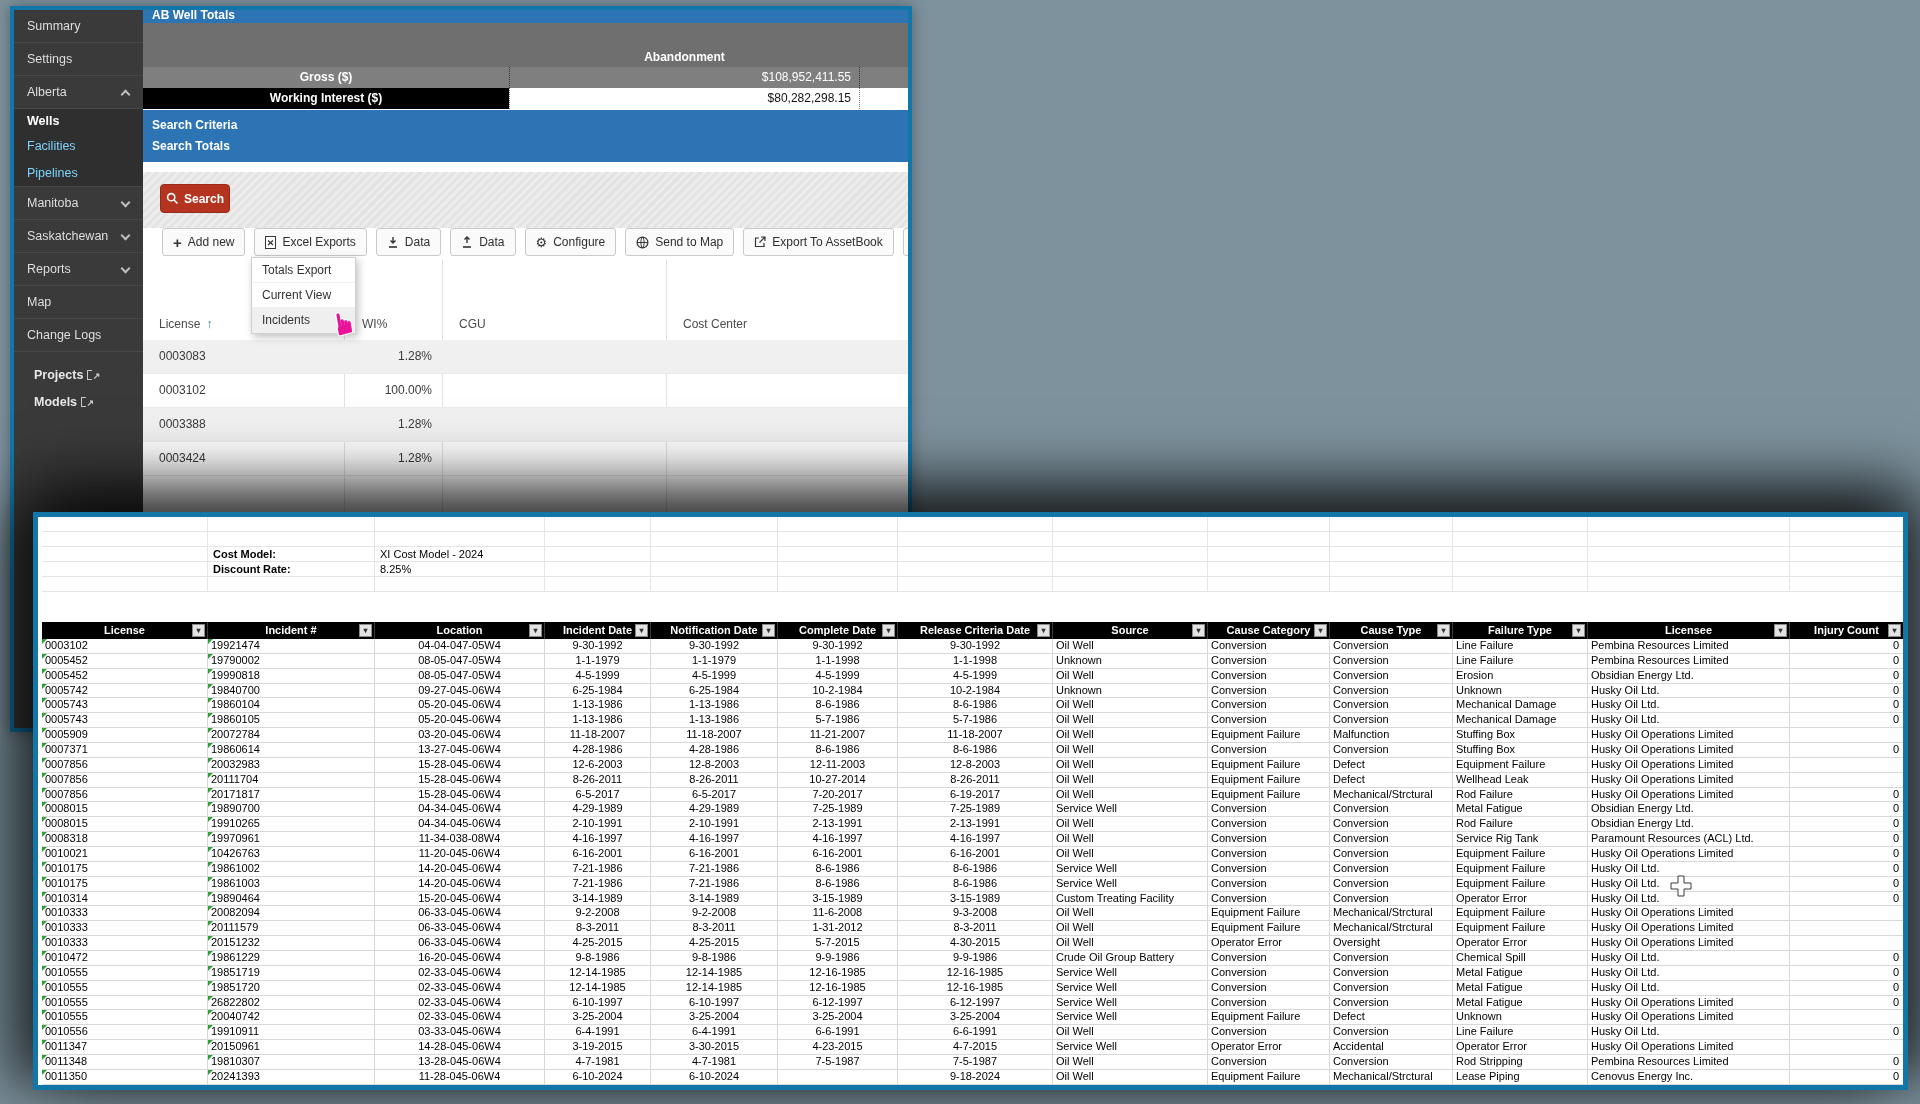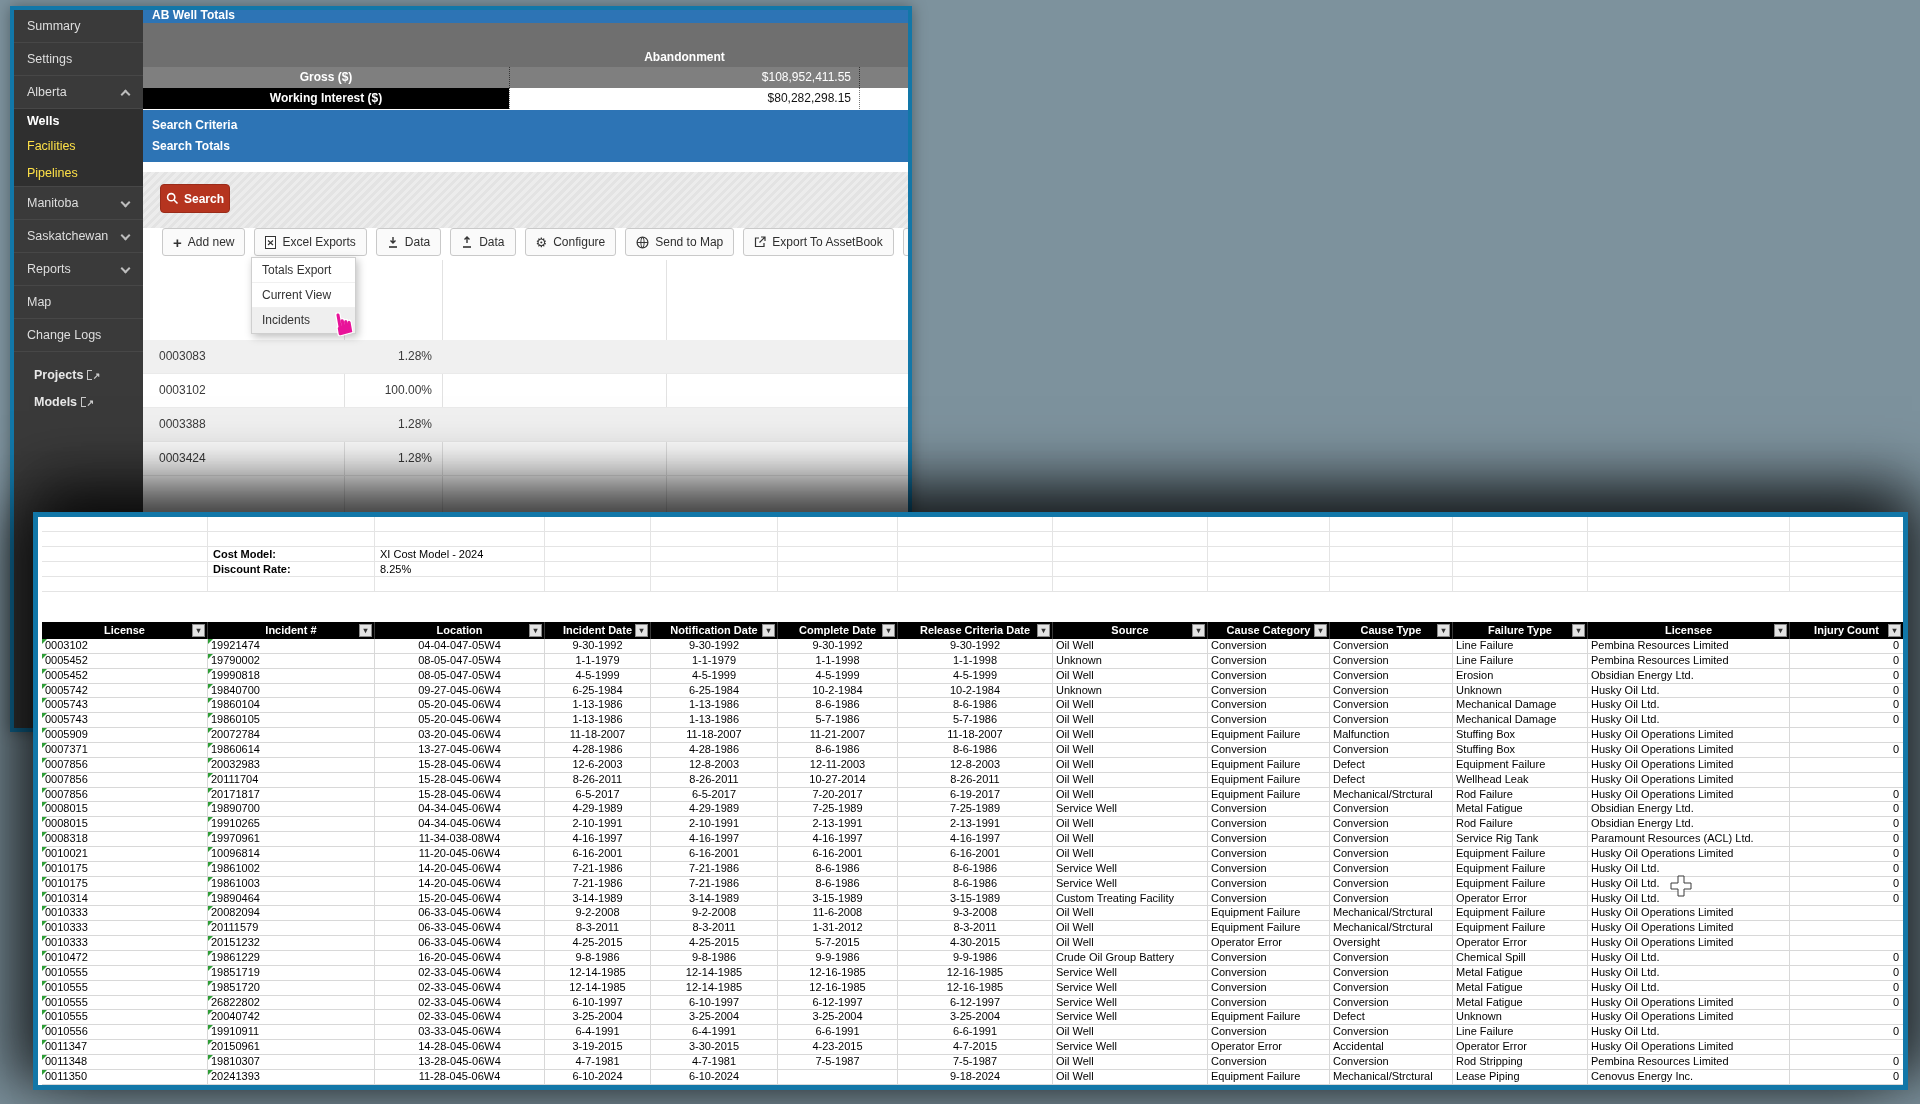--- a/index.html
+++ b/index.html
@@ -6,21 +6,21 @@
   *{box-sizing:border-box;}
   #stage{position:relative;width:1920px;height:1104px;background:#7d929d;overflow:hidden;
          font-family:"Liberation Sans",sans-serif;}
 
   
   .win1{position:absolute;left:10px;top:6px;width:902px;height:726px;
         border:4px solid #1277a8;background:#ffffff;box-shadow:0 0 14px rgba(0,0,0,.35);}
   .sidebar{position:absolute;left:0;top:0;width:129px;height:100%;background:#3a3a3a;overflow:hidden;}
   .sb-top{height:33px;line-height:33px;padding-left:13px;font-size:12.5px;color:#dedede;
           border-bottom:1px solid #474747;position:relative;cursor:pointer;}
-  .sb-sub{height:25px;line-height:25px;padding-left:13px;font-size:12.5px;color:#fde047;
+  .sb-sub{height:25px;line-height:25px;padding-left:13px;font-size:12.5px;color:#7dd3fc;
           background:#2f2f2f;position:relative;cursor:pointer;}
   .sb-sub.active{color:#fff;font-weight:bold;}
   .sb-sub.last-sub{border-bottom:1px solid #474747;height:28px;line-height:28px;}
   .sb-link{height:27px;line-height:27px;padding-left:20px;font-size:12.5px;color:#e8e8e8;
            font-weight:bold;position:relative;cursor:pointer;}
   .sb-link.first{margin-top:10px;}
   .chev{position:absolute;right:14px;width:7px;height:7px;border-right:2px solid #bdbdbd;
         border-bottom:2px solid #bdbdbd;}
   .chev.down{top:12px;transform:rotate(45deg);}
   .chev.up{top:15px;transform:rotate(-135deg);}
@@ -224,20 +224,28 @@
             </span>
             <span>Export To AssetBook</span>
           </button>
           <button class="tb-btn"></button>
         </div>
 
       <div class="grid">
         <div class="vline" style="left:201px"></div>
         <div class="vline" style="left:299px"></div>
         <div class="vline" style="left:523px"></div>
+        <div class="g-head">
+          <div class="h" style="left:16px">
+            <span>License</span><span class="sort-arrow">↑</span>
+          </div>
+          <div class="h" style="left:219px">WI%</div>
+          <div class="h" style="left:316px">CGU</div>
+          <div class="h" style="left:540px">Cost Center</div>
+        </div>
         <div class="g-rows" id="gridRows">
             <div class="g-row alt">
               <div class="c0">0003083</div>
               <div class="c1">1.28%</div>
               <div class="c2"></div>
               <div class="c3"></div>
             </div>
             <div class="g-row">
               <div class="c0">0003102</div>
               <div class="c1">100.00%</div>
@@ -567,21 +575,21 @@
             <div class="xc ac" style="width: 155px;">4-16-1997</div>
             <div class="xc al" style="width: 155px;">Oil Well</div>
             <div class="xc al" style="width: 122px;">Conversion</div>
             <div class="xc al" style="width: 123px;">Conversion</div>
             <div class="xc al" style="width: 135px;">Service Rig Tank</div>
             <div class="xc al" style="width: 202px;">Paramount Resources (ACL) Ltd.</div>
             <div class="xc ar" style="width: 114px;">0</div>
           </div>
           <div class="xr">
             <div class="xc al gt" style="width: 166px;">0010021</div>
-            <div class="xc al gt" style="width: 167px;">10096814</div>
+            <div class="xc al gt" style="width: 167px;">10426763</div>
             <div class="xc ac" style="width: 170px;">11-20-045-06W4</div>
             <div class="xc ac" style="width: 106px;">6-16-2001</div>
             <div class="xc ac" style="width: 127px;">6-16-2001</div>
             <div class="xc ac" style="width: 120px;">6-16-2001</div>
             <div class="xc ac" style="width: 155px;">6-16-2001</div>
             <div class="xc al" style="width: 155px;">Oil Well</div>
             <div class="xc al" style="width: 122px;">Conversion</div>
             <div class="xc al" style="width: 123px;">Conversion</div>
             <div class="xc al" style="width: 135px;">Equipment Failure</div>
             <div class="xc al" style="width: 202px;">Husky Oil Operations Limited</div>

